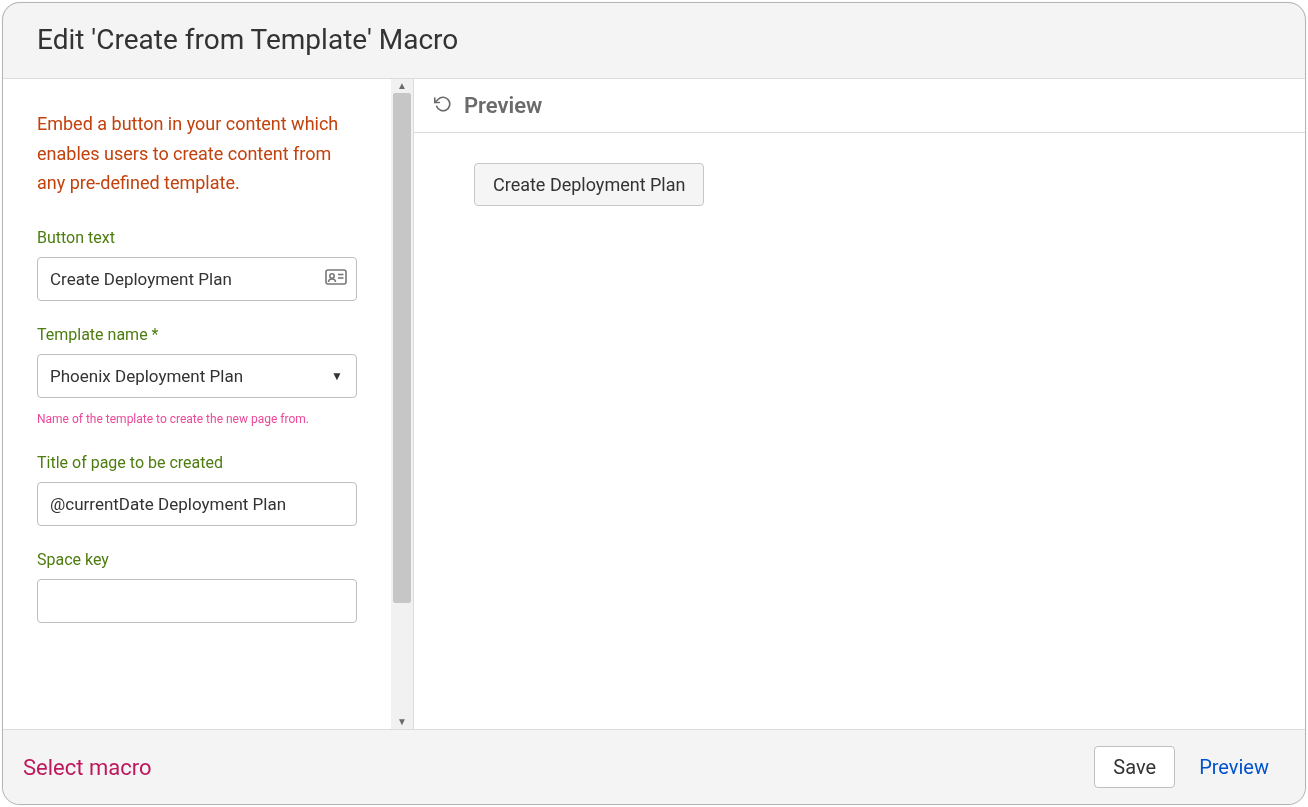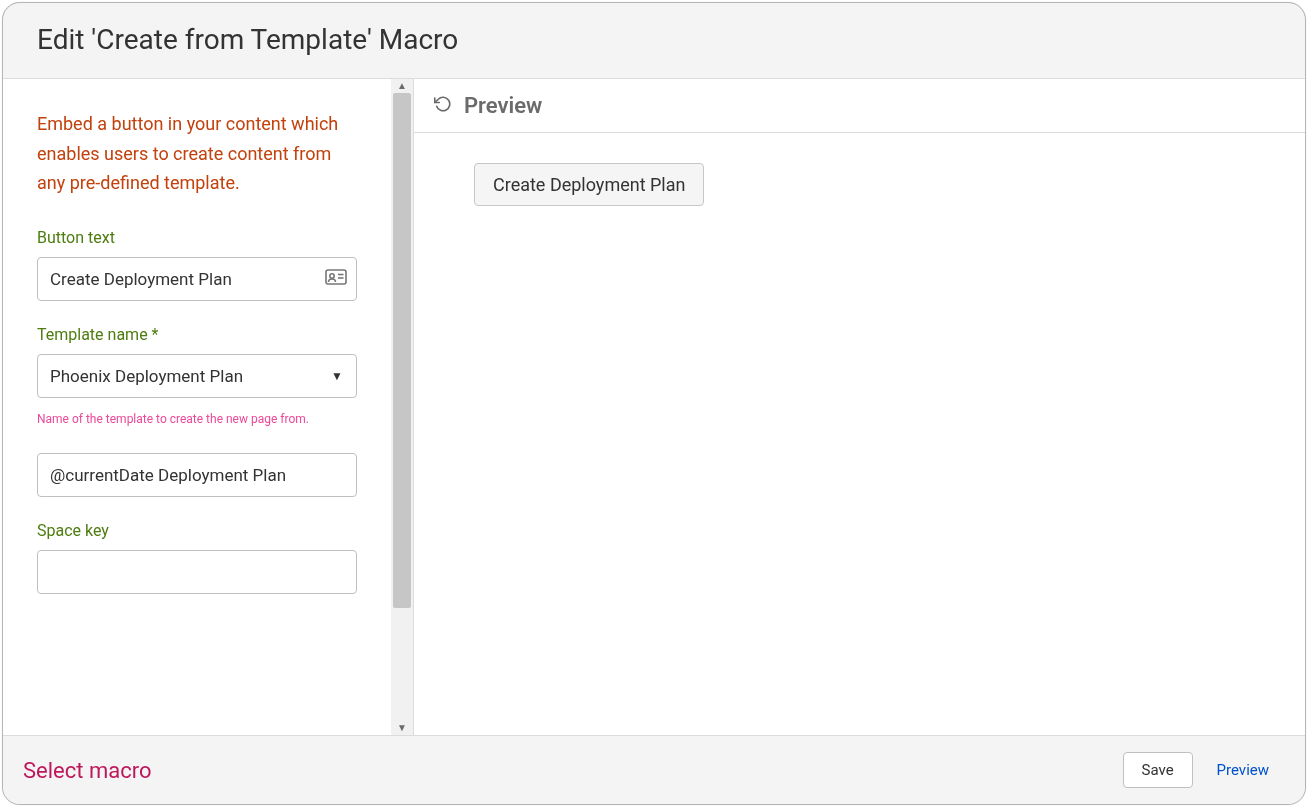--- a/index.html
+++ b/index.html
@@ -177,21 +177,21 @@
     background: #f4f4f4;
   }
   .link {
     color: #be185d;
     font-size: 22px;
     cursor: pointer;
     text-decoration: none;
   }
   .footer-spacer { flex: 1; }
   .btn {
-    font-size: 15px;
+    font-size: 20px;
     font-family: inherit;
     cursor: pointer;
   }
   .btn-save {
     background: #fff;
     border: 1px solid #bfbfbf;
     border-radius: 4px;
     padding: 8px 18px;
     color: #333;
     margin-right: 18px;
@@ -240,20 +240,21 @@
           <div class="input-wrap">
             <select class="select">
               <option>Phoenix Deployment Plan</option>
             </select>
             <span class="select-caret">▼</span>
           </div>
           <p class="help-text">Name of the template to create the new page from.</p>
         </div>
 
         <div class="field">
+          <label class="field-label">Title of page to be created</label>
           <input type="text" class="text-input" value="@currentDate Deployment Plan" style="">
         </div>
 
         <div class="field" style="margin-bottom:4px;">
           <label class="field-label">Space key</label>
           <input type="text" class="text-input" value="" style="">
         </div>
 
       </div>
 

